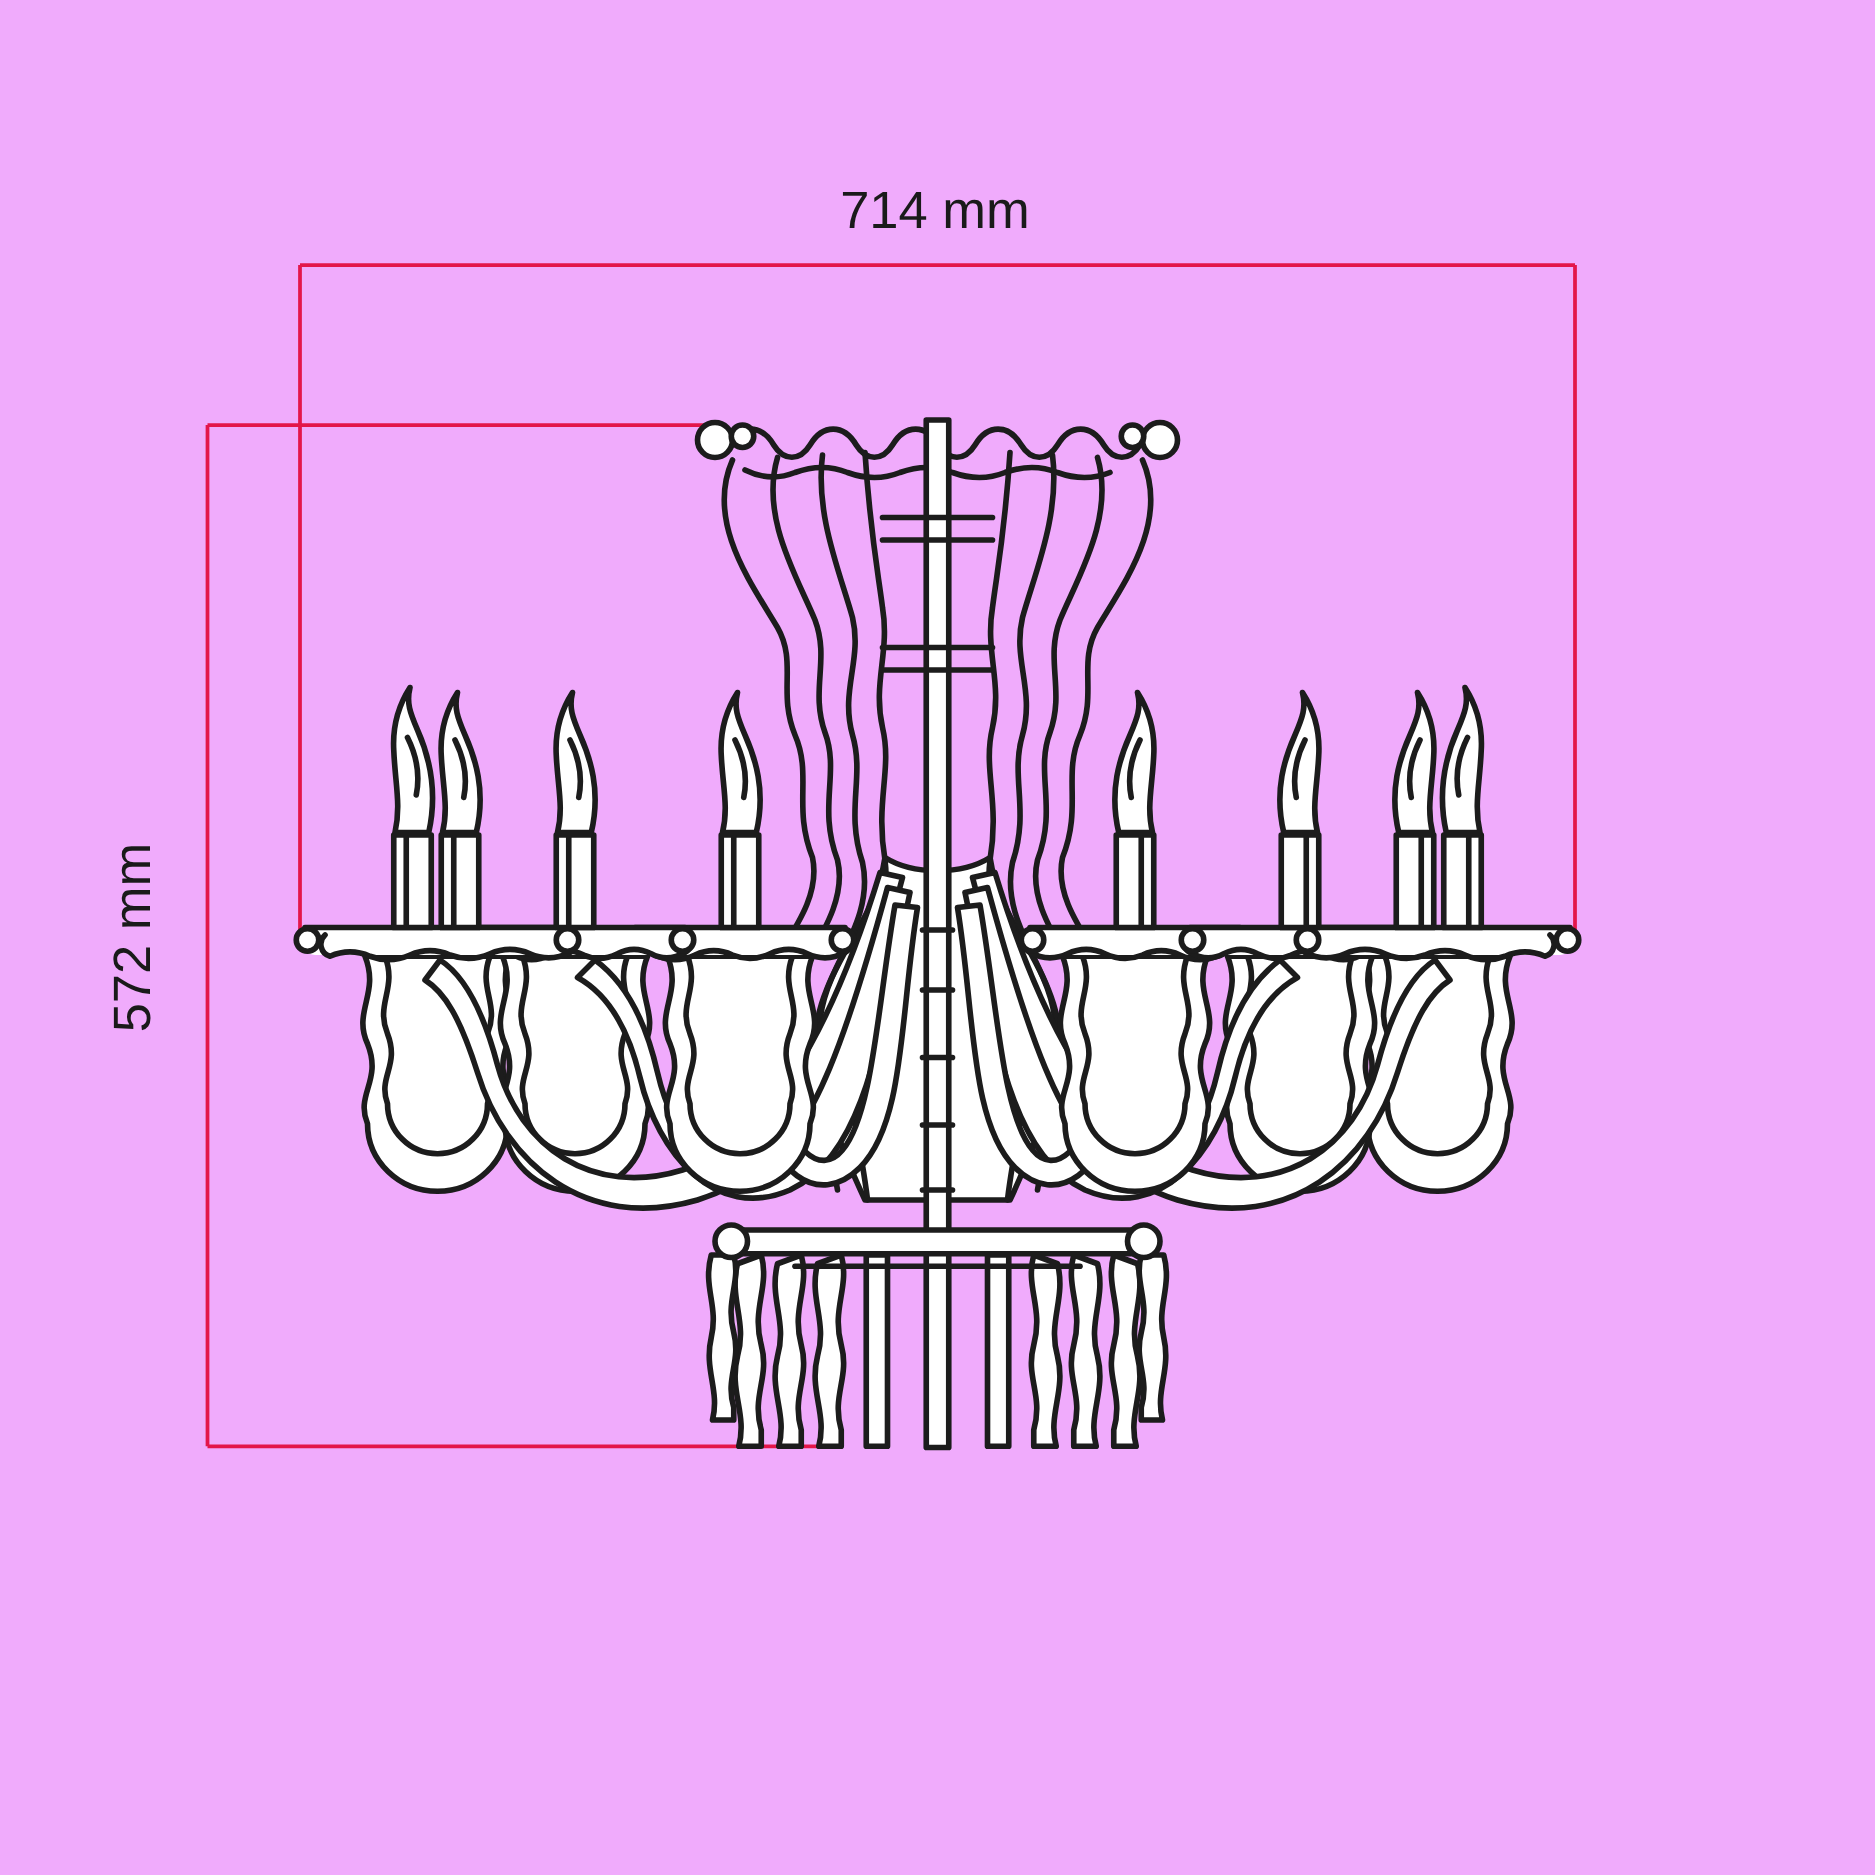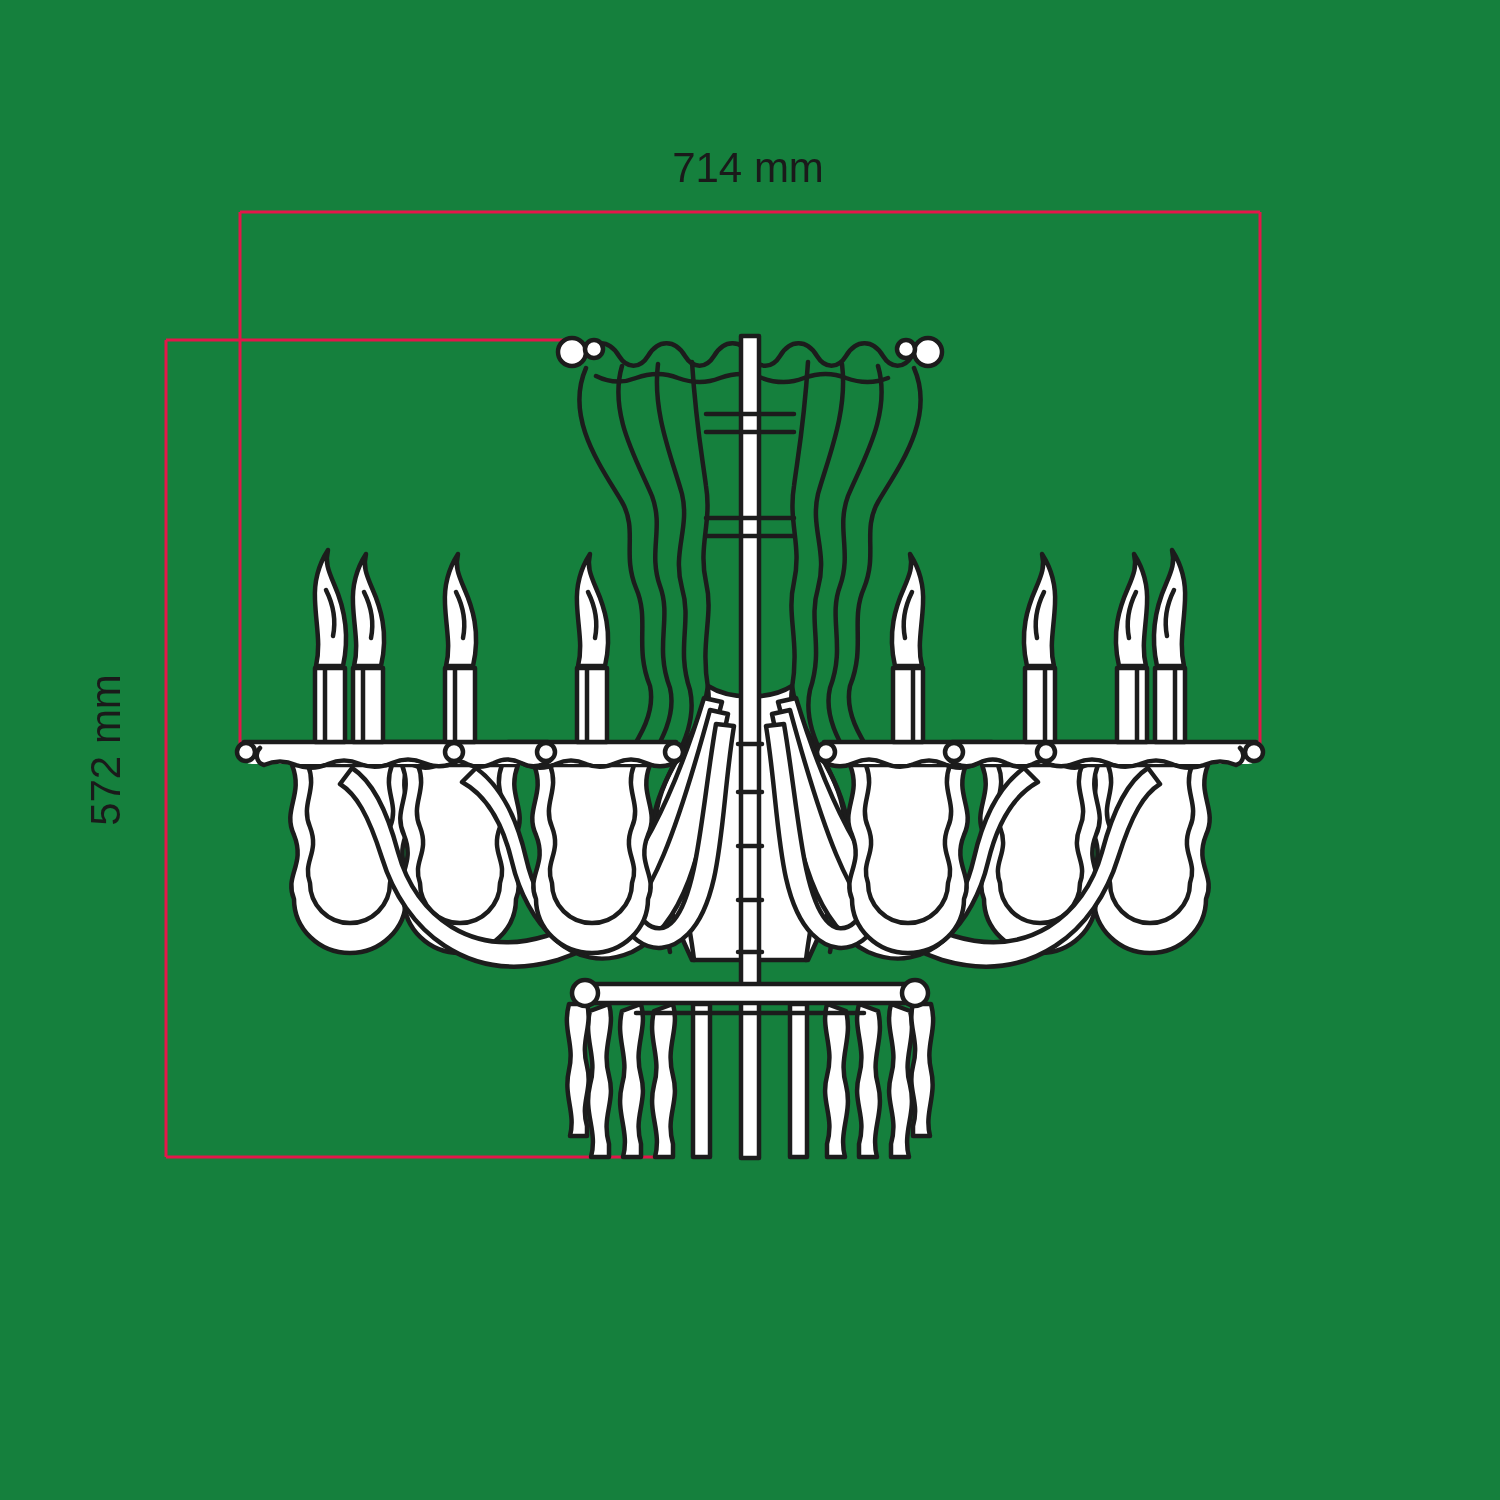--- a/index.html
+++ b/index.html
@@ -1,16 +1,16 @@
 <!DOCTYPE html>
 <html><head>
 <meta charset="utf-8">
 <style>
   html,body{margin:0;padding:0;background:#ffffff;}
-  .stage{position:relative;width:1500px;height:1500px;background:#15803d;overflow:hidden;}
+  .stage{position:relative;width:1500px;height:1500px;background:#f0abfc;overflow:hidden;}
   svg{position:absolute;left:0;top:0;}
   svg text{font-family:"Liberation Sans","DejaVu Sans",sans-serif;font-size:42px;fill:#1a1a1a;}
   .dim{stroke:#e3164a;stroke-width:3;fill:none;}
   .art{stroke:#1c1c1c;stroke-width:4.5;fill:none;stroke-linecap:round;stroke-linejoin:round;}
   .artf{stroke:#1c1c1c;stroke-width:4.5;fill:#ffffff;stroke-linejoin:round;}
 </style>
 </head>
 <body>
 
 <div class="stage">

